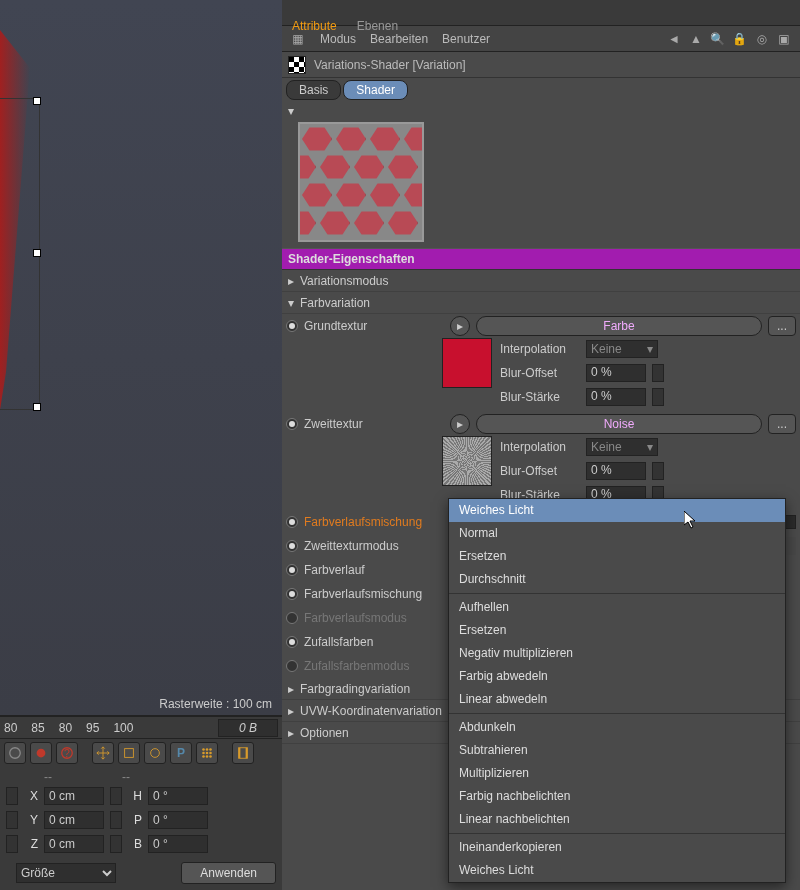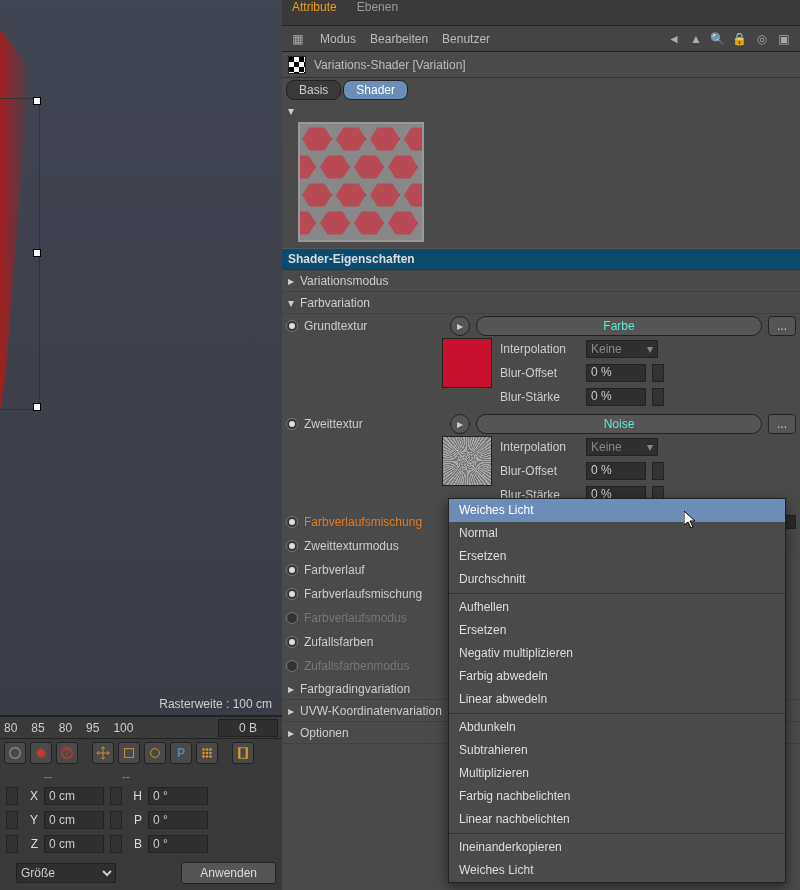--- a/index.html
+++ b/index.html
@@ -11,73 +11,73 @@
 
   
   .viewport { flex:1; background: linear-gradient(to bottom, #414552 0%, #3b3d46 100%); position:relative; border-bottom:1px solid #222; }
   .vp-shape { position:absolute; left:0; top:30px; width:30px; height:380px; background: linear-gradient(to right, #a02020, rgba(160,32,32,0)); clip-path: polygon(0 0, 100% 10%, 20% 90%, 0 100%); }
   .vp-handle { position:absolute; width:6px; height:6px; background:#fff; outline:1px solid #000; }
   .vp-frame { position:absolute; left:0; top:98px; width:40px; height:312px; border:1px solid #333; border-left:none; }
   .vp-status { position:absolute; bottom:4px; right:10px; color:#ccc; }
 
   
   .ruler { height:22px; background:#3a3a3a; border-top:1px solid #222; display:flex; align-items:center; padding:0 4px; gap:14px; color:#ccc; font-size:11px; }
-  .ruler-field { margin-left:auto; background:#2f2f2f; border:1px solid #222; padding:1px 20px; min-width:56px; }
+  .ruler-field { margin-left:auto; background:#2f2f2f; border:1px solid #222; padding:1px 20px; min-width:56px;font-style:italic; }
 
   
   .toolbar { height:28px; background:#3a3a3a; border-top:1px solid #222; display:flex; align-items:center; gap:4px; padding:0 4px; }
   .tbtn { width:22px; height:22px; background:#4a4a4a; border:1px solid #222; border-radius:3px; display:flex; align-items:center; justify-content:center; }
   .tbtn svg { width:14px; height:14px; }
 
   
   .coord-head { display:flex; gap:70px; padding:4px 0 0 44px; color:#888; }
   .coord-row { display:flex; align-items:center; height:24px; padding:0 6px; gap:6px; }
   .coord-row .stepbtn { width:12px; height:18px; background:#333; border:1px solid #222; }
   .coord-row .lbl { width:14px; text-align:right; color:#ddd; }
   .coord-row input { width:60px; height:18px; background:#2f2f2f; border:1px solid #222; color:#ccc; padding:0 4px; }
   .apply-row { display:flex; align-items:center; gap:10px; padding:6px; }
   .apply-row select { background:#2f2f2f; color:#ccc; border:1px solid #222; height:20px; min-width:100px; }
   .apply-row button { margin-left:auto; background:#555; color:#ddd; border:1px solid #222; height:22px; padding:0 18px; border-radius:3px; }
 
   
   .tabs { display:flex; height:26px; background:#3a3a3a; border-bottom:1px solid #222; }
-  .tab { padding:0 10px; color:#999; }
+  .tab { padding:19px 10px; color:#999; }
   .tab.active { color:#f39c12; border-bottom:2px solid transparent; }
 
   .menubar { height:26px; display:flex; align-items:center; gap:14px; padding:0 8px; background:#444; border-bottom:1px solid #222; }
   .menubar .miconset { margin-left:auto; display:flex; gap:6px; }
   .micon { width:16px; height:16px; display:flex; align-items:center; justify-content:center; color:#aaa; }
 
   .header-row { height:26px; display:flex; align-items:center; gap:8px; padding:0 6px; background:#4a4a4a; border-bottom:1px solid #333; }
   .checker { width:18px; height:18px; background: conic-gradient(#fff 0 25%, #000 0 50%, #fff 0 75%, #000 0); background-size:10px 10px; border:1px solid #222; }
 
   .subtabs { display:flex; gap:2px; padding:2px 4px; background:#4a4a4a; }
   .subtab { padding:2px 12px; background:#3a3a3a; border:1px solid #222; border-radius:8px; color:#ccc; }
   .subtab.active { background:#6b8db8; color:#fff; }
 
   .content { padding:2px 4px; }
 
   .preview-box { margin:4px 0 4px 12px; width:126px; height:120px; border:2px solid #999; position:relative; background:#888; overflow:hidden; }
   .hex { position:absolute; width:30px; height:26px; background:#b84a55; clip-path: polygon(25% 6%, 75% 6%, 100% 50%, 75% 94%, 25% 94%, 0 50%); box-shadow:2px 2px 0 rgba(0,0,0,.5); }
 
-  .section-title { background:#0c4a6e; padding:3px 6px; color:#ddd; font-weight:bold; border-top:1px solid #555; border-bottom:1px solid #333; }
+  .section-title { background:#a21caf; padding:3px 6px; color:#ddd; font-weight:bold; border-top:1px solid #555; border-bottom:1px solid #333; }
   .tree-row { display:flex; align-items:center; height:22px; padding:0 4px; gap:4px; border-bottom:1px solid #404040; }
   .tree-row.sub { background:#4a4a4a; }
   .tree-row .tw { width:10px; text-align:center; color:#ccc; }
   .tree-row .label { flex:1; color:#ccc; }
 
   .param-row { display:flex; align-items:center; height:24px; gap:6px; padding:0 4px; }
   .param-row .radio { width:12px; height:12px; border:1px solid #777; border-radius:50%; background:#333; }
   .param-row .radio.on::after{content:"";display:block;width:6px;height:6px;background:#ddd;border-radius:50%;margin:2px;}
   .param-row .plabel { width:140px; color:#ccc; }
   .param-row .plabel.hl { color:#e07b1f; }
   .param-row .plabel.dis { color:#777; }
 
   .pillbtn { width:20px; height:20px; border-radius:10px; background:#555; border:1px solid #222; display:flex; align-items:center; justify-content:center; color:#ccc; }
-  .widebtn { flex:1; height:20px; background:#555; border:1px solid #222; border-radius:10px; color:#5eead4; text-align:center; line-height:18px; }
+  .widebtn { flex:1; height:20px; background:#555; border:1px solid #222; border-radius:10px; color:#f0abfc; text-align:center; line-height:18px; }
 
   .swatch { width:50px; height:50px; background:#c8102e; border:1px solid #222; }
   .swatch.noise { background: repeating-conic-gradient(#777 0 3deg, #aaa 3deg 6deg); filter: blur(.4px); }
 
   .kv { display:flex; align-items:center; gap:6px; height:22px; }
   .kv .k { width:80px; color:#ccc; text-align:left; }
   .kv .vdrop { width:72px; height:18px; background:#2f2f2f; border:1px solid #222; color:#888; padding:0 4px; display:flex; align-items:center; justify-content:space-between; }
   .kv .vnum { width:60px; height:18px; background:#2f2f2f; border:1px solid #222; color:#ccc; padding:0 4px; }
   .kv .spin { width:12px; height:18px; background:#333; border:1px solid #222; }
 

